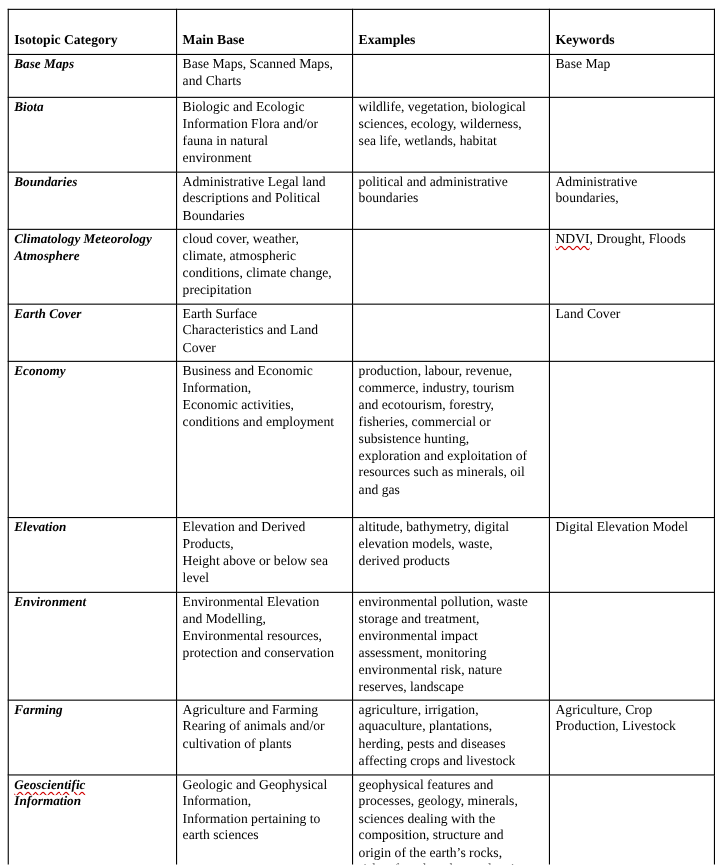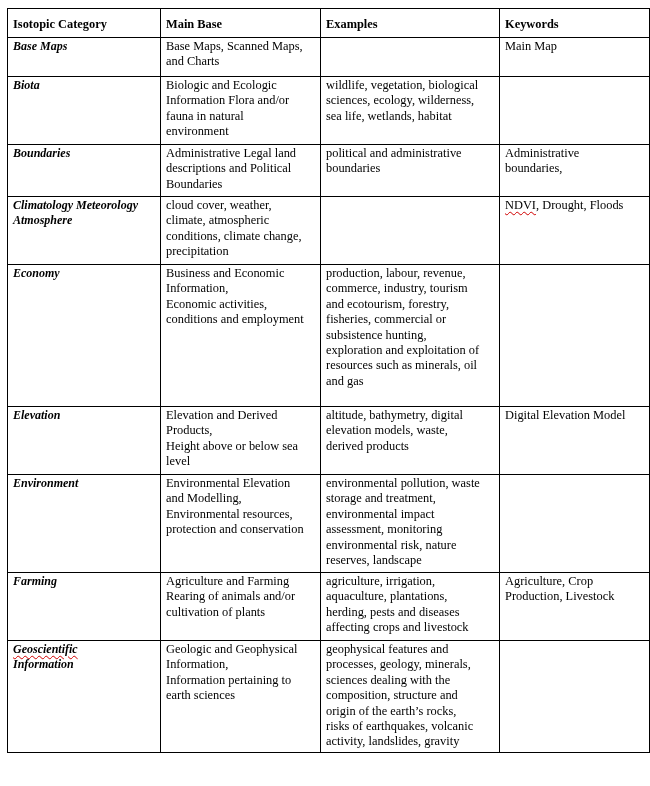--- a/index.html
+++ b/index.html
@@ -7,21 +7,21 @@
          font-family: "Liberation Serif", "DejaVu Serif", serif; color: #000; }
   table { position: absolute; left: 7px; top: 8px; border-collapse: collapse;
           table-layout: fixed; width: 642px; }
   col.c1 { width: 153px; }
   col.c2 { width: 160px; }
   col.c3 { width: 179px; }
   col.c4 { width: 150px; }
   th, td { border: 1px solid #000; vertical-align: top; text-align: left;
            padding: 1px 5px 2px 5px; font-size: 12.4px; line-height: 15.4px;
            font-weight: normal; white-space: pre-line; overflow: hidden; }
-  th { font-weight: bold; height: 18px; padding-top: 8px; }
+  th { font-weight: bold; height: 18px; padding-top: 20px; }
   td.cat { font-weight: bold; font-style: italic; font-size: 12px; margin-top: 36px; }
   .squiggle { text-decoration: underline wavy #d00000; text-decoration-thickness: 1px;
               text-underline-offset: 2px; }
 </style>
 </head>
 <body>
 
 <table>
   <colgroup>
       <col class="c1">
@@ -36,21 +36,21 @@
       <th>Examples</th>
       <th>Keywords</th>
     </tr>
   </thead>
   <tbody>
     <tr style="height:39px">
       <td class="cat">Base Maps</td>
       <td>Base Maps, Scanned Maps,
 and Charts</td>
       <td></td>
-      <td>Main Map</td>
+      <td>Base Map</td>
     </tr>
     <tr style="height:68px">
       <td class="cat">Biota</td>
       <td>Biologic and Ecologic
 Information Flora and/or
 fauna in natural
 environment</td>
       <td>wildlife, vegetation, biological
 sciences, ecology, wilderness,
 sea life, wetlands, habitat</td>
@@ -68,20 +68,28 @@
     </tr>
     <tr style="height:68px">
       <td class="cat">Climatology Meteorology
 Atmosphere</td>
       <td>cloud cover, weather,
 climate, atmospheric
 conditions, climate change,
 precipitation</td>
       <td></td>
       <td><span class="squiggle">NDVI</span><span>, Drought, Floods</span></td>
+    </tr>
+    <tr style="height:52px">
+      <td class="cat">Earth Cover</td>
+      <td>Earth Surface
+Characteristics and Land
+Cover</td>
+      <td></td>
+      <td>Land Cover</td>
     </tr>
     <tr style="height:142px">
       <td class="cat">Economy</td>
       <td>Business and Economic
 Information,
 Economic activities,
 conditions and employment</td>
       <td>production, labour, revenue,
 commerce, industry, tourism
 and ecotourism, forestry,

